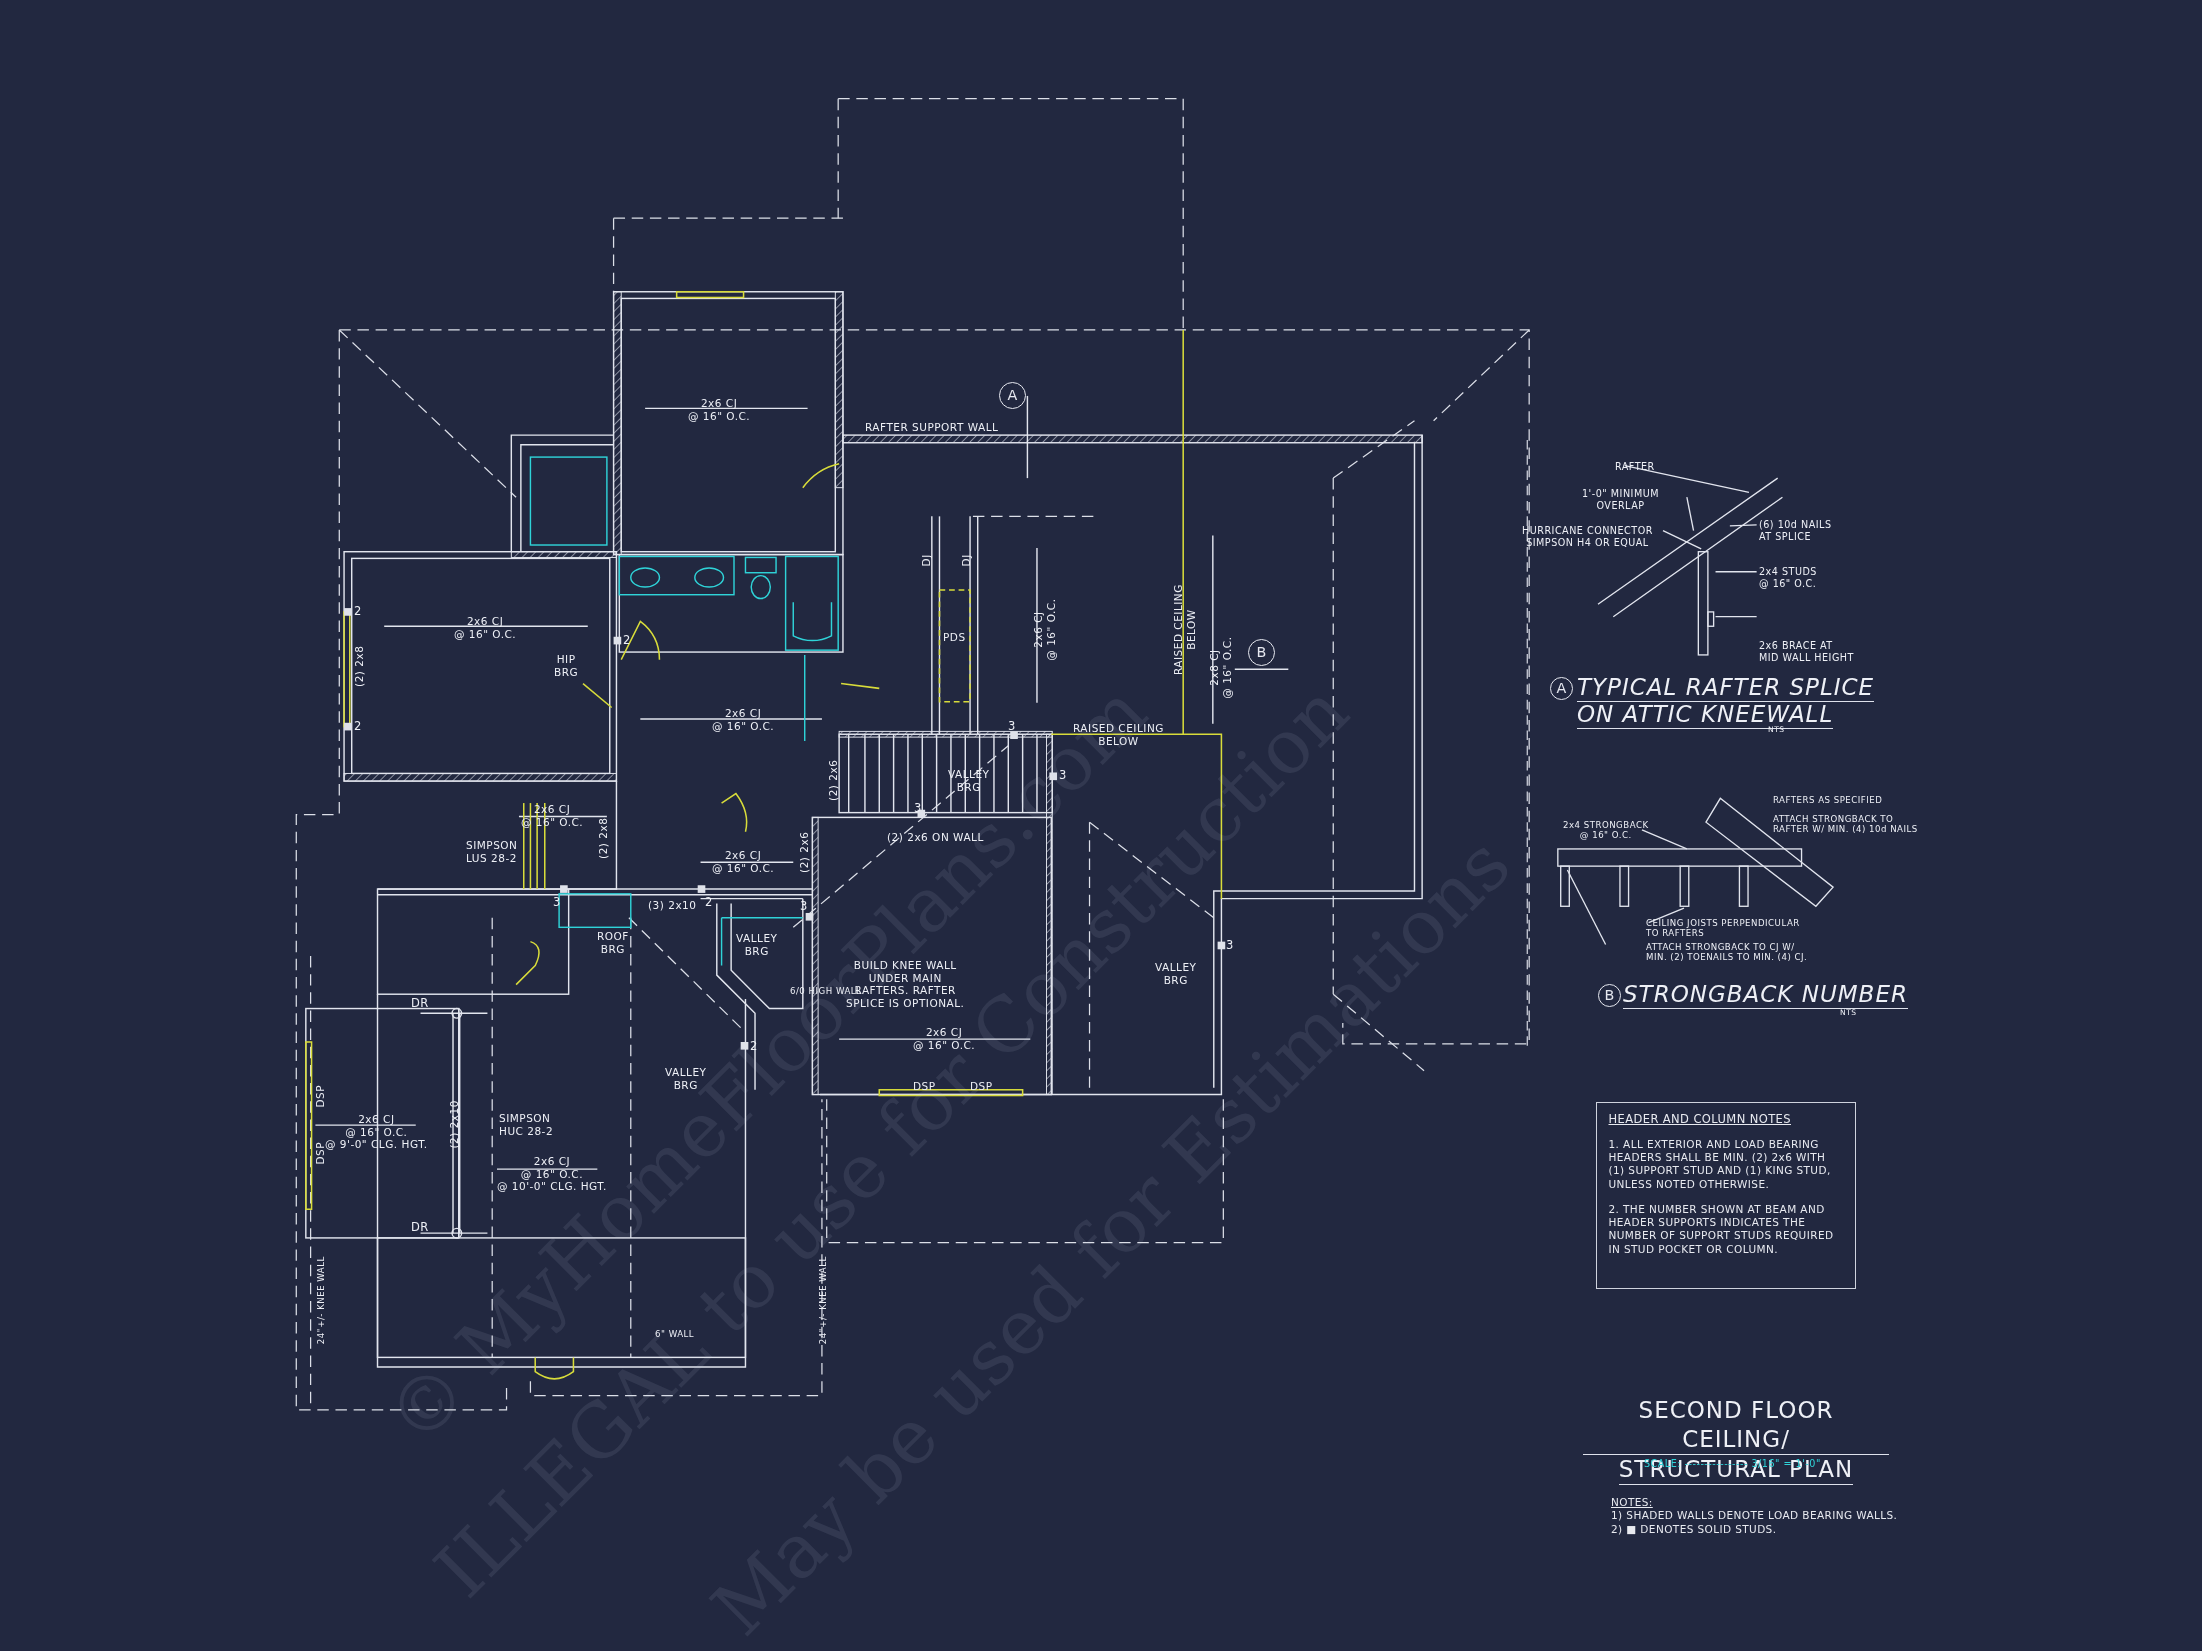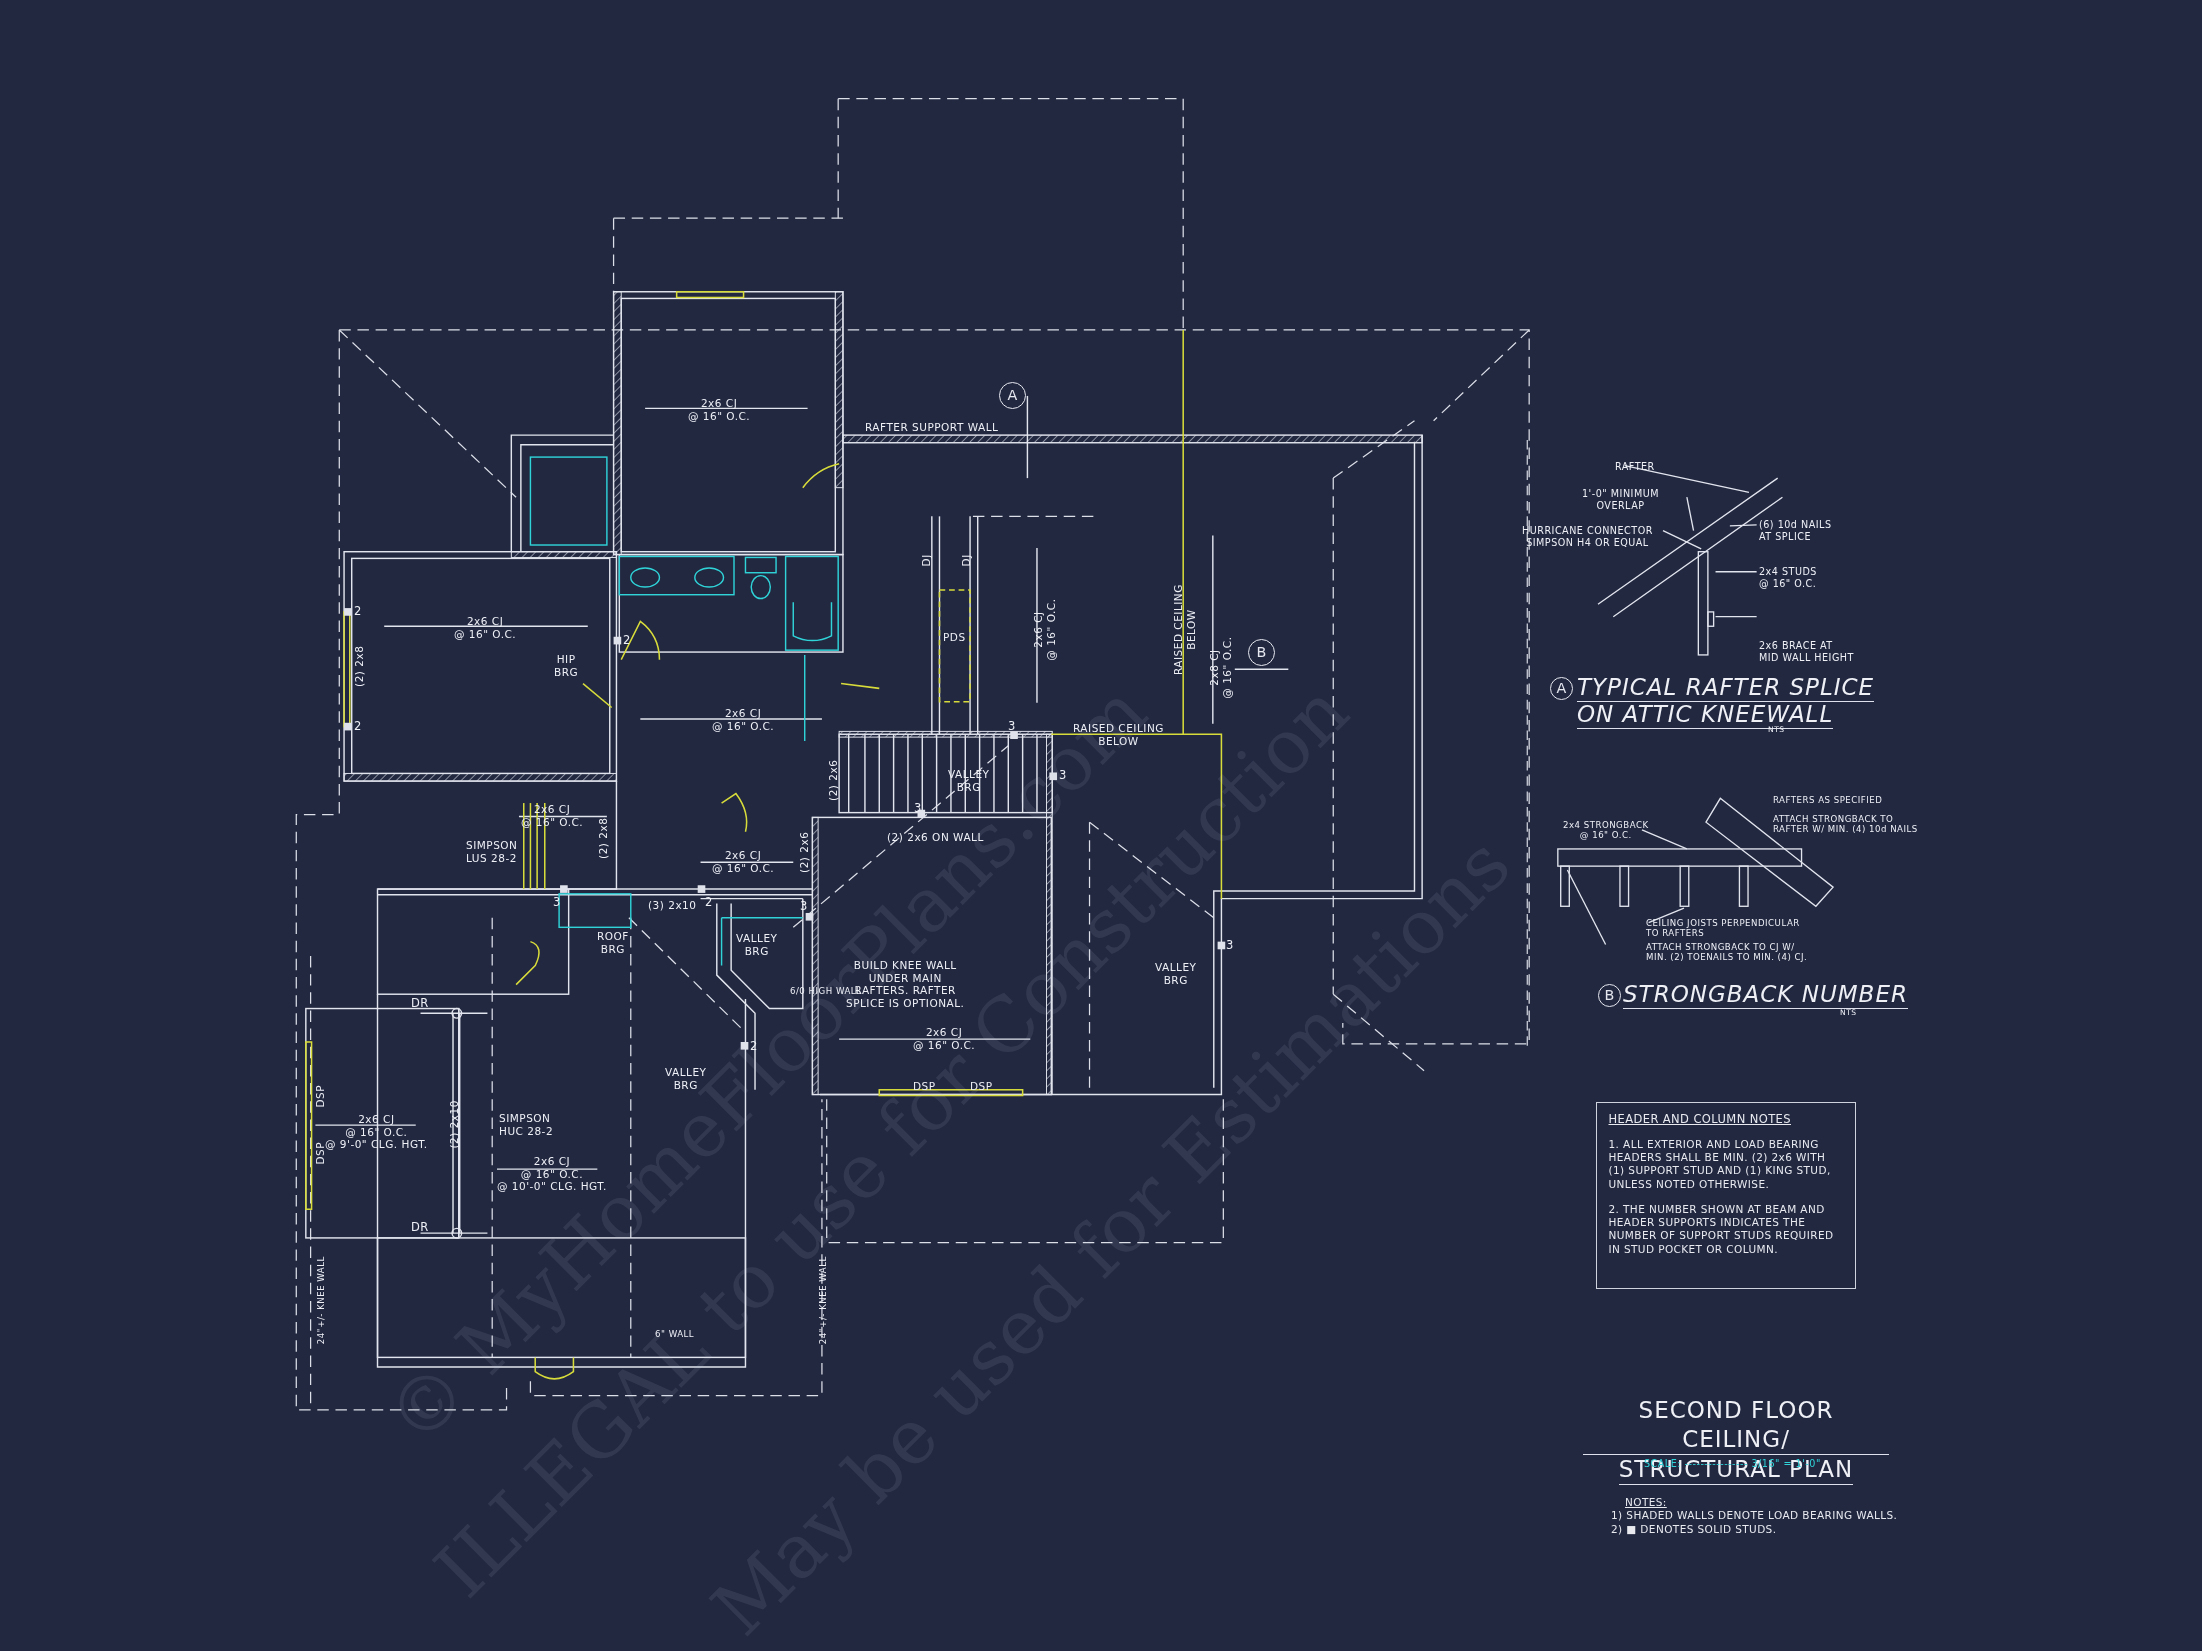--- a/index.html
+++ b/index.html
@@ -13,21 +13,21 @@
   .title-a { position:absolute; font-size:23px; letter-spacing:1px; color:#eef0f6;font-style:italic; }
   .title-a .u { border-bottom:1.4px solid #dfe2ec; padding-bottom:1px; }
   .notes-box { position:absolute; left:1596px; top:1102px; width:260px; height:187px; border:1.4px solid #cfd3de; padding:9.6px 11.5px; box-sizing:border-box; font-size:10.5px; line-height:13.4px; letter-spacing:0.4px; }
   .notes-box .hd { text-decoration:underline; margin-bottom:11.5px; font-size:11.5px; }
   .notes-box p { margin:0 0 11.5px 0; }
   .plan-title { position:absolute; left:1583px; top:1396px; width:306px; text-align:center; font-size:23px; letter-spacing:1px; color:#eef0f6; line-height:29px; }
   .plan-title .l1 { border-bottom:1.4px solid #dfe2ec; display:inline-block; }
   .plan-title .l2 { border-bottom:1.4px solid #dfe2ec; display:inline-block; }
   .scale { position:absolute; left:1644px; top:1458px; font-size:9.6px; color:#2fd3d8; letter-spacing:0.5px; }
   .plan-notes { position:absolute; left:1611px; top:1496px; font-size:10.5px; line-height:13.4px; letter-spacing:0.4px; }
-  .plan-notes .hd { text-decoration:underline;margin-left:14px; }
+  .plan-notes .hd { text-decoration:underline; }
   .wm { position:absolute; font-family:"DejaVu Serif", serif; color:rgba(200,205,225,0.10); white-space:nowrap; transform-origin:left center; pointer-events:none; }
   .circle-tag { position:absolute; width:25px; height:25px; border:1.4px solid #e6e8f0; border-radius:50%; text-align:center; line-height:25px; font-size:14.3px; color:#e6e8f0; }
 </style>
 </head>
 <body>
 
 <div id="canvas">
 
   <svg width="2202" height="1652" style="position:absolute;left:0;top:0;" viewBox="0 0 2304 1728">
     <defs>

